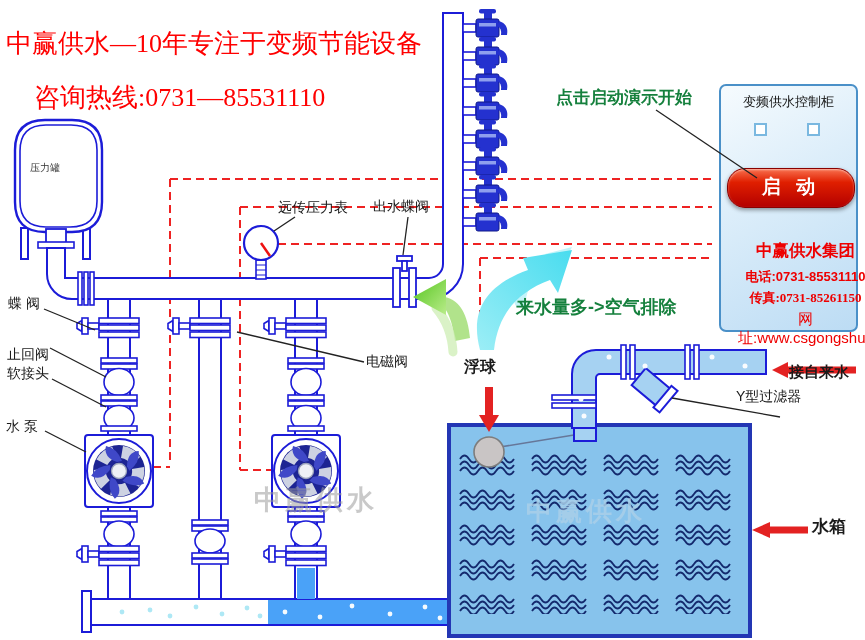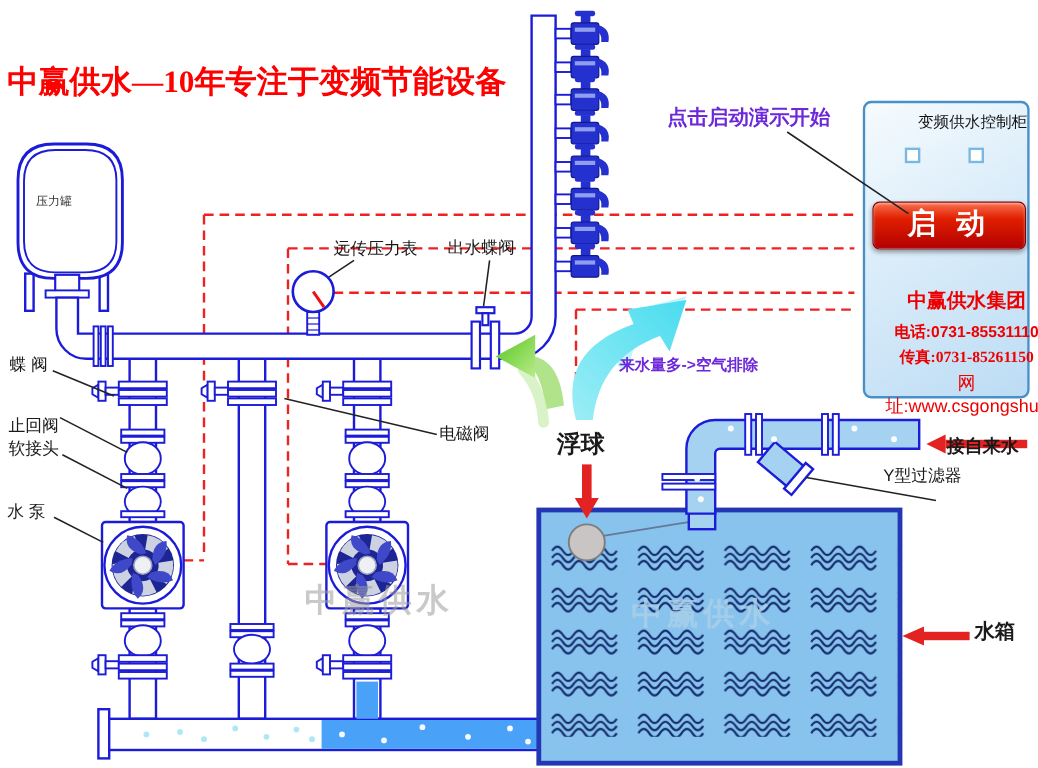--- a/index.html
+++ b/index.html
@@ -1,35 +1,35 @@
 <!DOCTYPE html>
 <html><head>
 <meta charset="utf-8">
 <style>
   html,body{margin:0;padding:0;}
   #stage{position:relative;width:865px;height:640px;background:#ffffff;overflow:hidden;
          font-family:"Liberation Sans",sans-serif;}
   #piping{position:absolute;left:0;top:0;z-index:4;pointer-events:none;}
   .lbl{position:absolute;z-index:5;white-space:nowrap;pointer-events:none;}
   .black-lbl{color:#1a1a1a;font-size:14px;}
-  .red-note{color:#6d28d9;font-weight:bold;text-align:right;}
-  .hdr{color:#ff0000;font-weight:bold;font-family:"Liberation Serif",serif;margin-top:25px;}
+  .red-note{color:#15803d;font-weight:bold;text-align:right;}
+  .hdr{color:#ff0000;font-weight:normal;font-family:"Liberation Serif",serif;}
   .wm{color:#9d9d9d;opacity:.55;font-size:27px;letter-spacing:4px;font-weight:bold;}
   .wm2{color:#aacfe9;opacity:.85;font-size:26px;letter-spacing:4px;font-weight:bold;}
   
   #cabinet{position:absolute;left:719px;top:84px;width:139px;height:248px;z-index:2;
     border:2px solid #4a90c8;border-radius:7px;box-sizing:border-box;
     background:linear-gradient(150deg,#f6fbfe 0%,#ddeefa 40%,#bcdcf4 100%);}
-  #cabinet .cab-title{position:absolute;top:7px;left:0;width:100%;text-align:right;
+  #cabinet .cab-title{position:absolute;top:7px;left:0;width:100%;text-align:center;
     font-size:13px;color:#111;}
   .indicator{position:absolute;top:37px;width:13px;height:13px;background:#fff;
     border:2px solid #7ab8e0;box-sizing:border-box;}
   #start-btn{position:absolute;left:6px;top:82px;width:126px;height:38px;border:1.5px solid #8a0000;
-    border-radius:6px;background:linear-gradient(180deg,#f8704e 0%,#e01f00 35%,#b30000 100%);
-    color:#fff;font-size:24px;font-weight:bold;letter-spacing:5px;text-align:center;line-height:36px;
+    border-radius:18px;background:linear-gradient(180deg,#f8704e 0%,#e01f00 35%,#b30000 100%);
+    color:#fff;font-size:19px;font-weight:bold;letter-spacing:5px;text-align:center;line-height:36px;
     box-shadow:0 2px 4px rgba(0,0,0,.4), inset 0 1px 2px rgba(255,255,255,.5);cursor:pointer;}
   .cab-red{position:absolute;left:17px;width:100%;text-align:center;color:#ee0000;font-weight:bold;}
 </style>
 </head>
 <body>
 
 <div id="stage">
 
   <svg id="piping" width="865" height="640" viewBox="0 0 865 640">
     <defs>
@@ -292,32 +292,33 @@
     <div class="indicator" style="left:33px;"></div>
     <div class="indicator" style="left:86px;"></div>
     <div id="start-btn">启 动</div>
     <div class="cab-red" style="top:154px;font-size:16.5px;">中赢供水集团</div>
     <div class="cab-red" style="top:182px;font-size:13px;">电话:0731-85531110</div>
     <div class="cab-red" style="top:203px;font-size:13px;font-family:Liberation Serif, serif;">传真:0731-85261150</div>
     <div class="cab-red" style="top:224px;font-size:15px;font-weight:normal;">网址:www.csgongshui.com</div>
   </div>
 
   <div class="lbl hdr" style="left:6px;top:26px;font-size:26px;">中赢供水—10年专注于变频节能设备</div>
+  <div class="lbl hdr" style="left:34px;top:80px;font-size:26px;">咨询热线:0731—85531110</div>
 
   <div class="lbl" style="left:30px;top:161px;font-size:10px;color:#333;">压力罐</div>
   <div class="lbl black-lbl" style="left:8px;top:295px;">蝶 阀</div>
   <div class="lbl black-lbl" style="left:7px;top:346px;">止回阀</div>
   <div class="lbl black-lbl" style="left:7px;top:365px;">软接头</div>
   <div class="lbl black-lbl" style="left:6px;top:418px;">水 泵</div>
   <div class="lbl black-lbl" style="left:278px;top:199px;">远传压力表</div>
   <div class="lbl black-lbl" style="left:373px;top:198px;">出水蝶阀</div>
   <div class="lbl black-lbl" style="left:366px;top:353px;">电磁阀</div>
-  <div class="lbl black-lbl" style="left:464px;top:357px;font-weight:bold;font-size:20px;">浮球</div>
+  <div class="lbl black-lbl" style="left:464px;top:357px;font-weight:bold;font-size:16px;">浮球</div>
   <div class="lbl black-lbl" style="left:736px;top:388px;">Y型过滤器</div>
   <div class="lbl black-lbl" style="left:789px;top:363px;font-weight:bold;font-size:15px;">接自来水</div>
   <div class="lbl black-lbl" style="left:812px;top:515px;font-weight:bold;font-size:17px;">水箱</div>
 
   <div class="lbl red-note" style="left:556px;top:86px;font-size:17px;">点击启动演示开始</div>
-  <div class="lbl red-note" style="left:516px;top:295px;font-size:13px;">来水量多-&gt;空气排除</div>
+  <div class="lbl red-note" style="left:516px;top:295px;font-size:18px;">来水量多-&gt;空气排除</div>
 
   <div class="lbl wm" style="left:254px;top:482px;">中赢供水</div>
   <div class="lbl wm2" style="left:526px;top:494px;">中赢供水</div>
 </div>
 
 </body></html>

